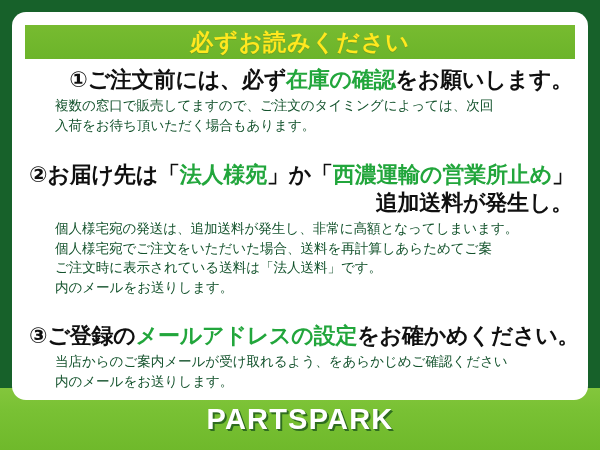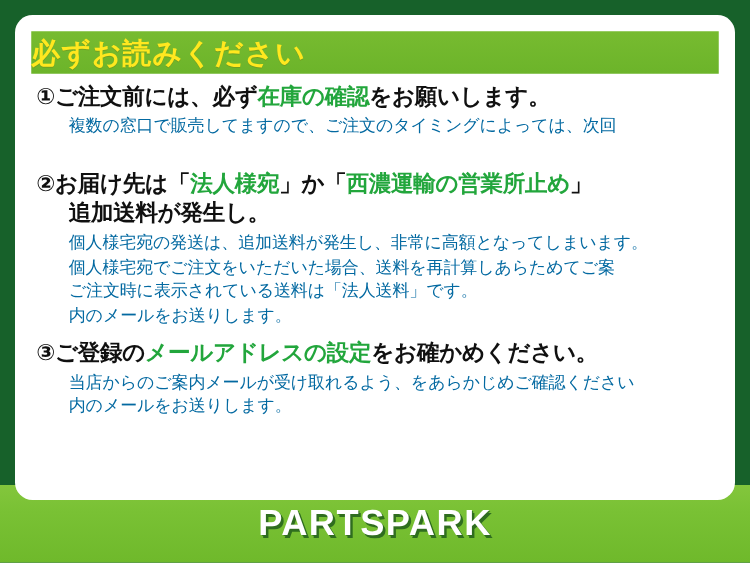--- a/index.html
+++ b/index.html
@@ -24,42 +24,42 @@
     text-shadow:2px 2px 0 #2f6d1f, 1px 1px 0 #3c7a27;
   }
   .panel{
     position:absolute;left:12px;top:12px;width:576px;height:388px;
     background:#ffffff;border-radius:14px;box-sizing:border-box;
     padding:13px 13px 0 13px;
   }
   .title-bar{
     height:34px;
     background:linear-gradient(180deg,#77bb30 0%,#6cb42a 100%);
-    display:flex;align-items:center;
+    display:flex;align-items:center;justify-content:center;
   }
   .title-text{
     color:#ffe81f;font-size:23px;font-weight:bold;letter-spacing:1px;
     text-shadow:0 1px 0 rgba(120,90,0,.25);
   }
   .content{padding:7px 2px 0 4px;}
   .item{margin-bottom:2px;}
   .head{
-    font-size:18px;font-weight:bold;color:#101010;line-height:1.28;
-    letter-spacing:-0.2px;white-space:nowrap;
+    font-size:22px;font-weight:bold;color:#101010;line-height:1.28;
+    letter-spacing:-0.2px;white-space:nowrap;text-align:right;
   }
   .num{font-weight:bold;}
   .g{color:#22a63c;}
   .hang{display:block;padding-left:26px;}
   .body{
-    font-size:13.6px;color:#0369a1;line-height:1.45;
+    font-size:13.6px;color:#14532d;line-height:1.45;
     padding-left:26px;letter-spacing:-0.1px;margin-top:2px;font-family:Liberation Serif, serif;
   }
   .body div{white-space:nowrap;}
   .sp2{margin-top:25px;}
-  .sp3{margin-top:8px;}
+  .sp3{margin-top:24px;}
 </style>
 </head>
 <body>
 
 <div class="frame">
 
   <div class="footer-band">
     <div class="brand">PARTSPARK</div>
   </div>
 
@@ -68,20 +68,21 @@
     <div class="title-bar">
       <div class="title-text">必ずお読みください</div>
     </div>
 
     <div class="content">
 
       <div class="item">
         <div class="head"><span class="num">①</span><span>ご注文前には、必ず</span><span class="g">在庫の確認</span><span>をお願いします。</span></div>
         <div class="body">
           <div>複数の窓口で販売してますので、ご注文のタイミングによっては、次回</div>
+          <div>入荷をお待ち頂いただく場合もあります。</div>
         </div>
       </div>
 
       <div class="item sp2">
         <div class="head"><span class="num">②</span><span>お届け先は「</span><span class="g">法人様宛</span><span>」か「</span><span class="g">西濃運輸の営業所止め</span><span>」</span></div>
         <div class="head">
             <span class="hang">追加送料が発生し。</span>
           </div>
         <div class="body">
           <div>個人様宅宛の発送は、追加送料が発生し、非常に高額となってしまいます。</div>

